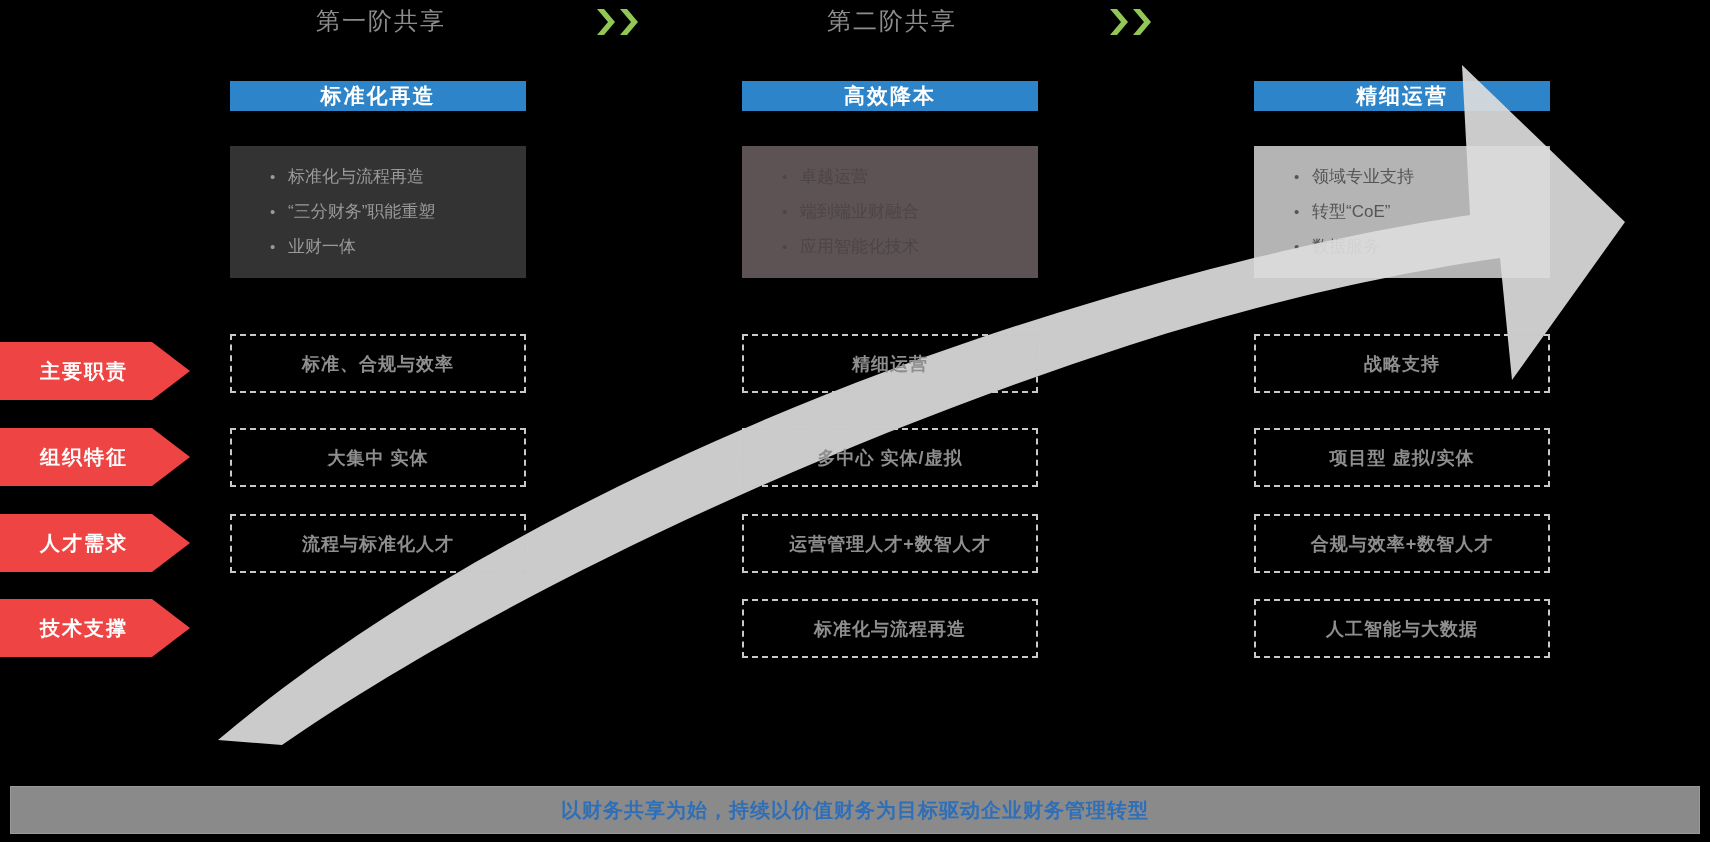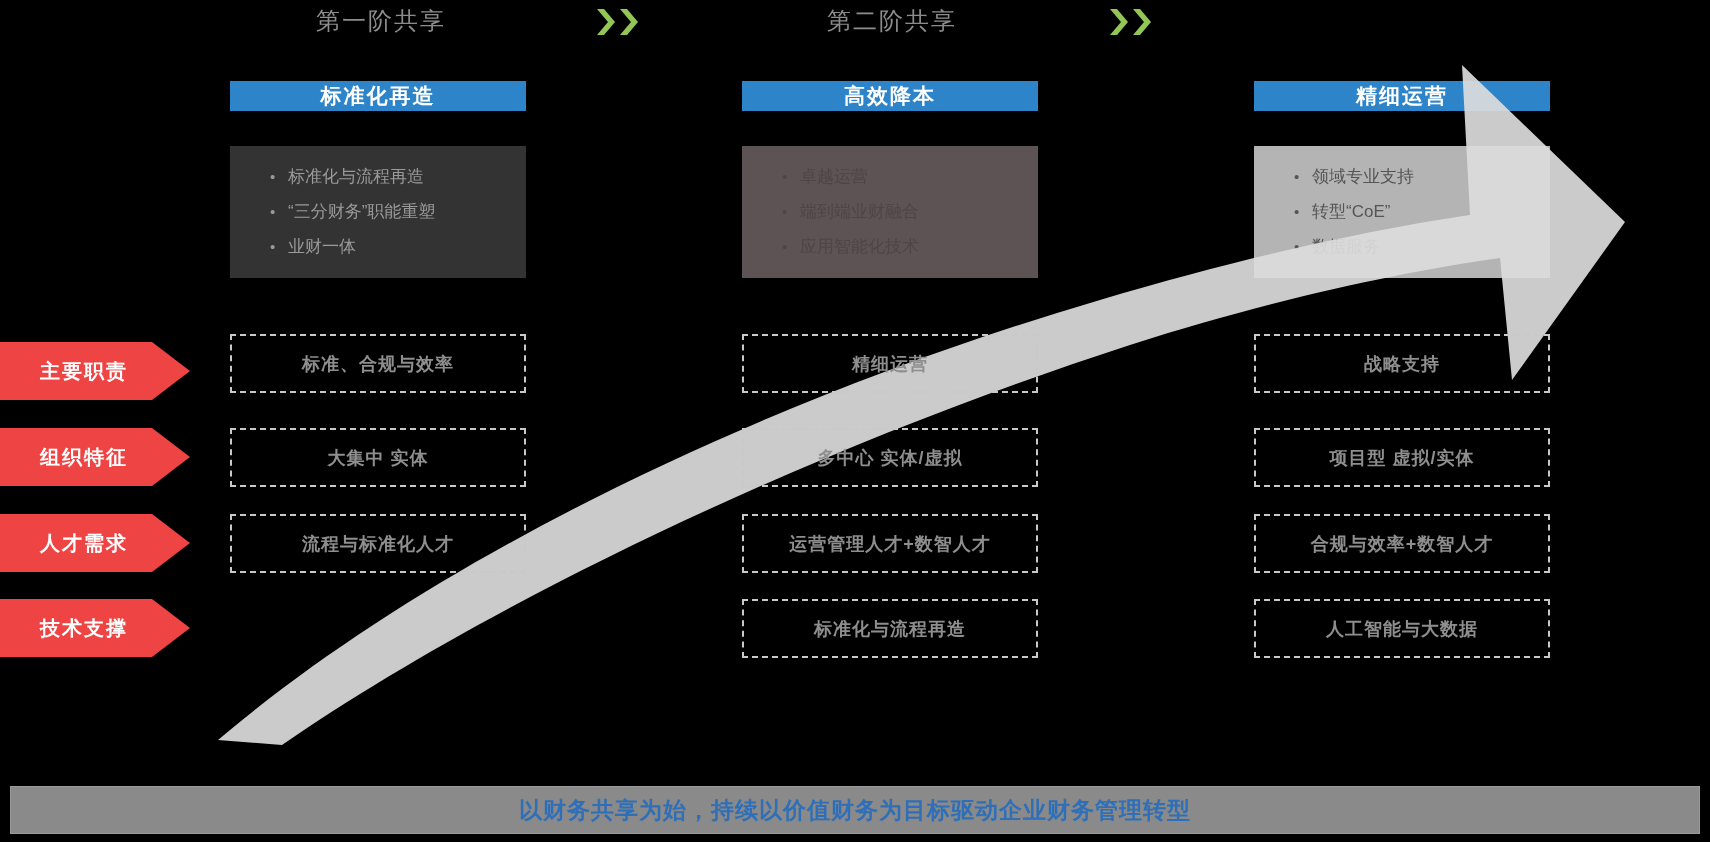--- a/index.html
+++ b/index.html
@@ -141,21 +141,21 @@
     width: 1690px;
     height: 48px;
     background: #8a8a8a;
     border: 1px solid #9a9a9a;
     display: flex;
     align-items: center;
     justify-content: center;
   }
   #footer .txt {
     color: #2e6fb8;
-    font-size: 23px;
+    font-size: 20px;
     font-weight: 700;
     letter-spacing: 1px;
     white-space: nowrap;
   }
 </style>
 </head>
 <body>
 
 <div id="stage">
 

